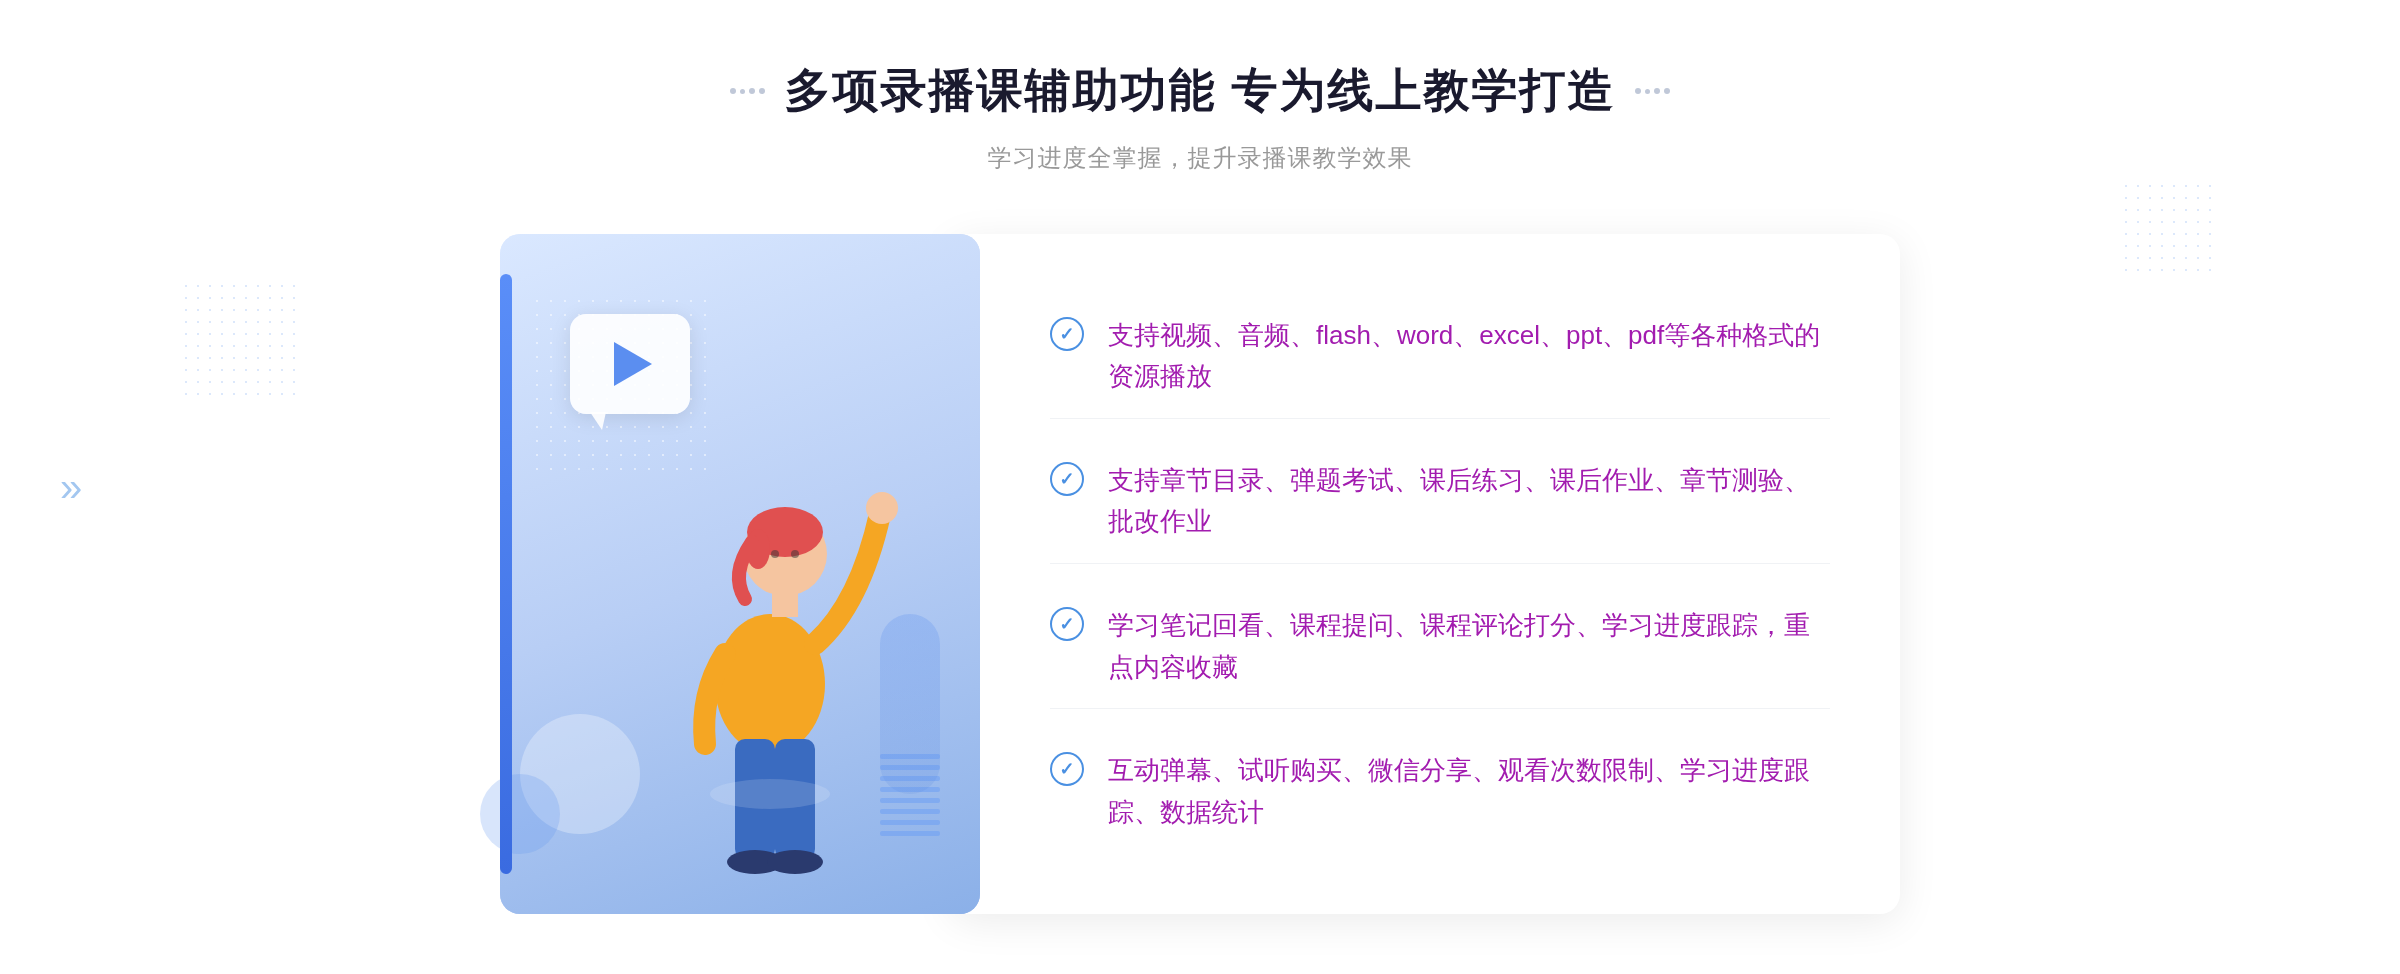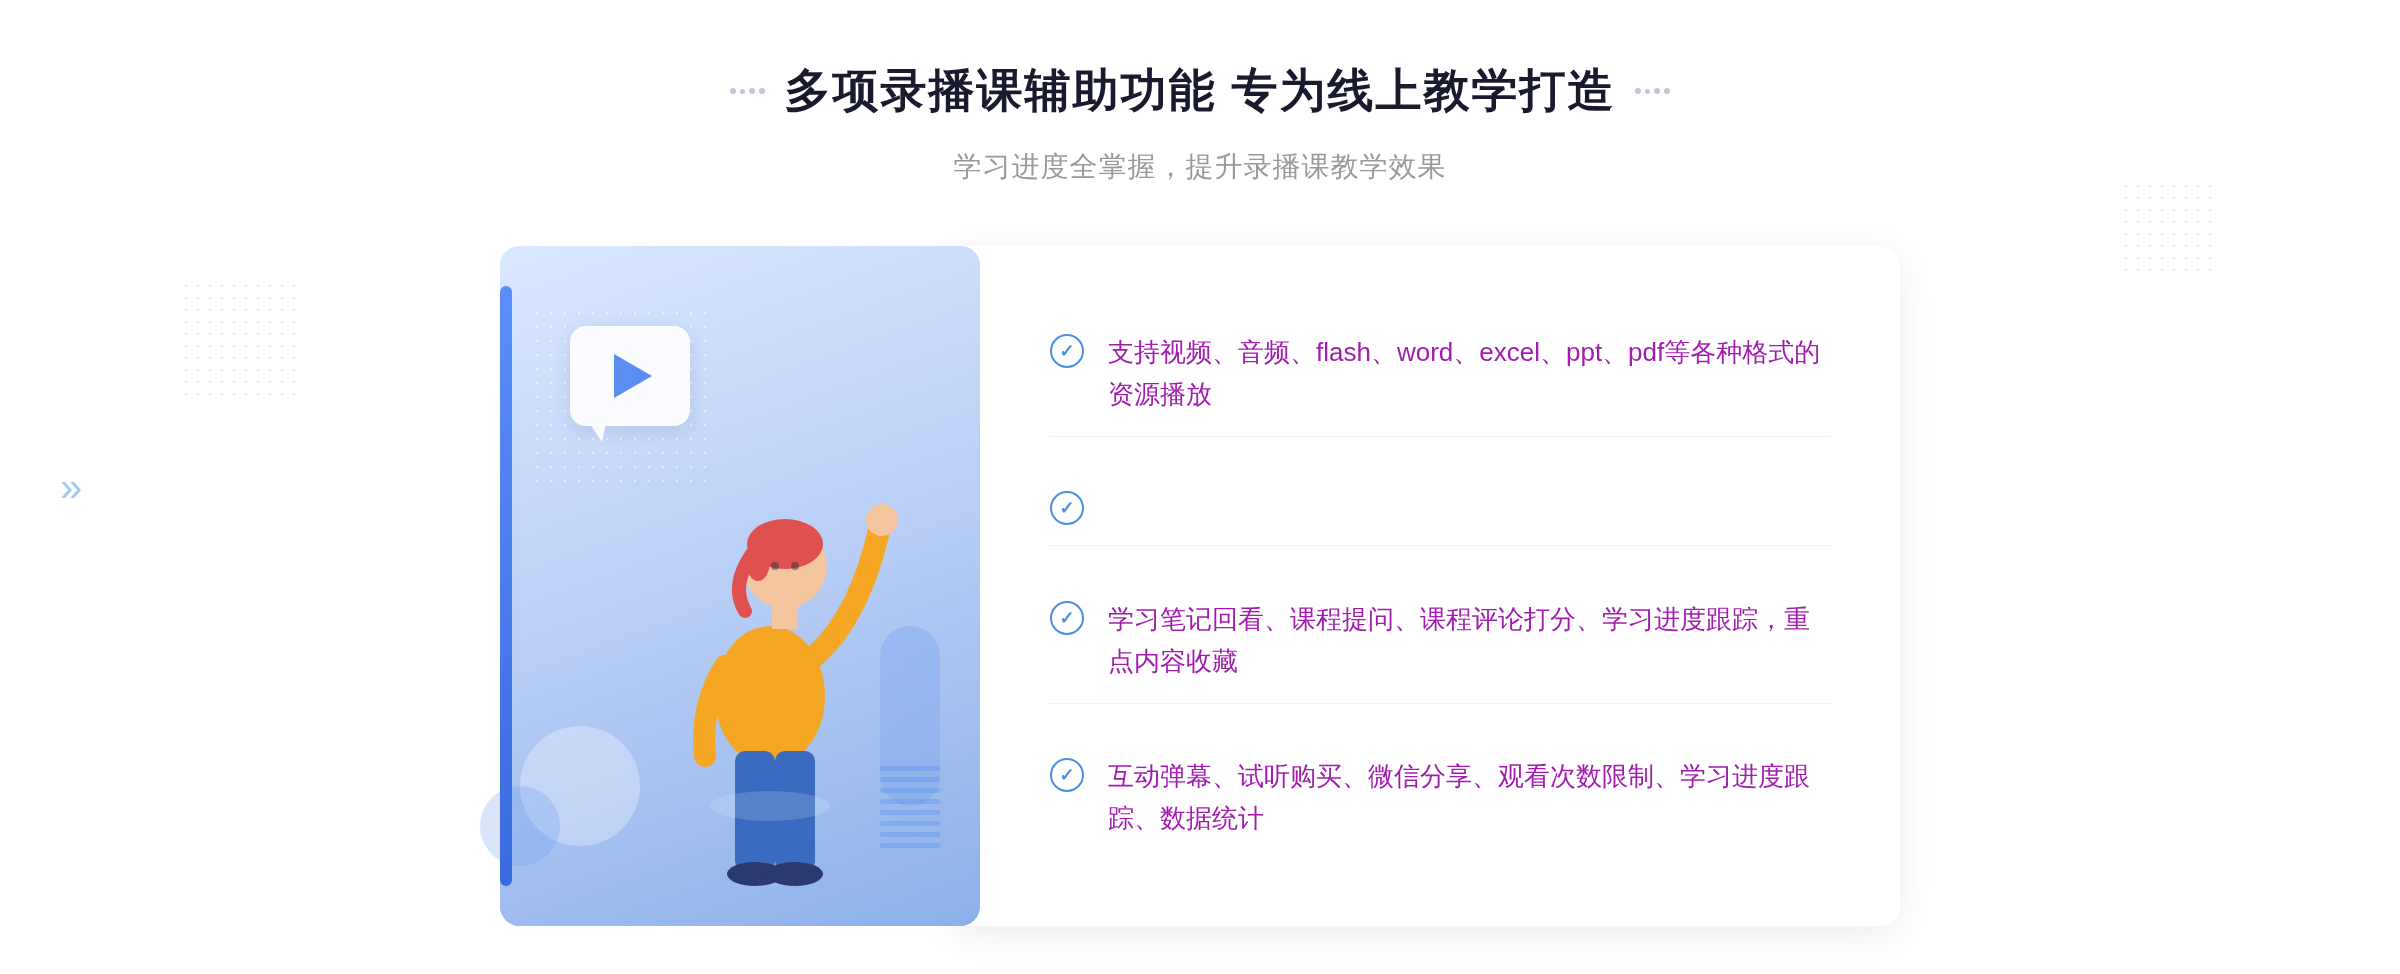--- a/index.html
+++ b/index.html
@@ -54,21 +54,21 @@
       text-align: center;
       margin-bottom: 60px;
       position: relative;
     }
 
     .header-title-row {
       display: flex;
       align-items: center;
       justify-content: center;
       gap: 20px;
-      margin-bottom: 26px;
+      margin-bottom: 20px;
     }
 
     .header-dots-left,
     .header-dots-right {
       display: flex;
       align-items: center;
       gap: 4px;
     }
 
     .header-dot {
@@ -85,21 +85,21 @@
     }
 
     .main-title {
       font-size: 46px;
       font-weight: 700;
       color: #1a1a2e;
       letter-spacing: 2px;
     }
 
     .subtitle {
-      font-size: 28px;
+      font-size: 24px;
       color: #999;
       letter-spacing: 1px;
       font-weight: 400;
     }
 
     
     .content-area {
       display: flex;
       width: 1400px;
       align-items: stretch;
@@ -417,20 +417,21 @@
         <div class="check-circle">
           <span class="check-mark">✓</span>
         </div>
         <span class="feature-text">支持视频、音频、flash、word、excel、ppt、pdf等各种格式的资源播放</span>
       </div>
 
       <div class="feature-item">
         <div class="check-circle">
           <span class="check-mark">✓</span>
         </div>
+        <span class="feature-text">支持章节目录、弹题考试、课后练习、课后作业、章节测验、批改作业</span>
       </div>
 
       <div class="feature-item">
         <div class="check-circle">
           <span class="check-mark">✓</span>
         </div>
         <span class="feature-text">学习笔记回看、课程提问、课程评论打分、学习进度跟踪，重点内容收藏</span>
       </div>
 
       <div class="feature-item">

